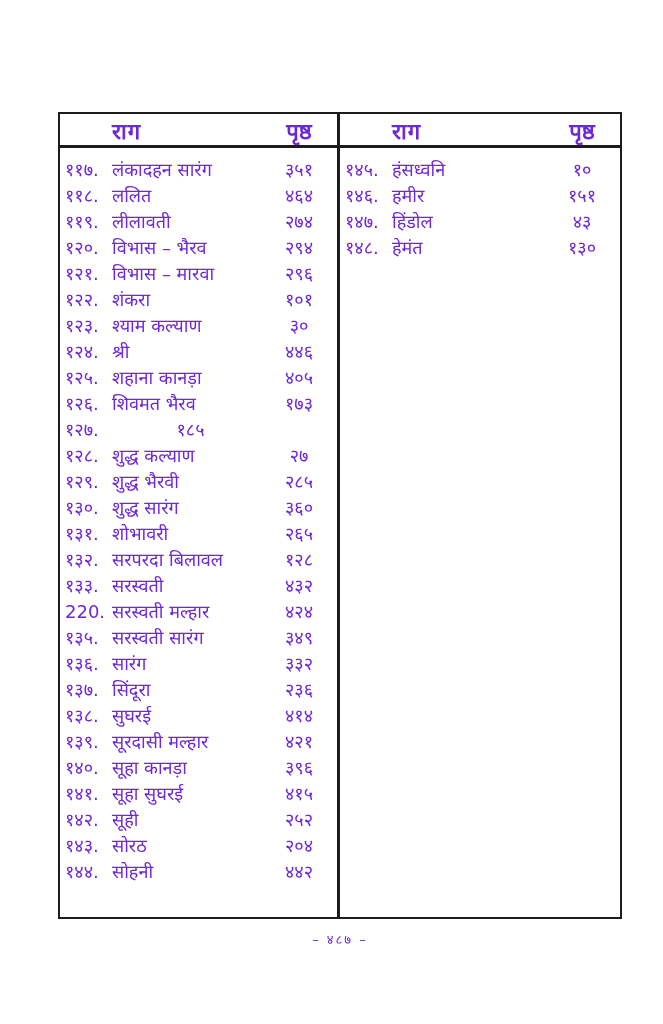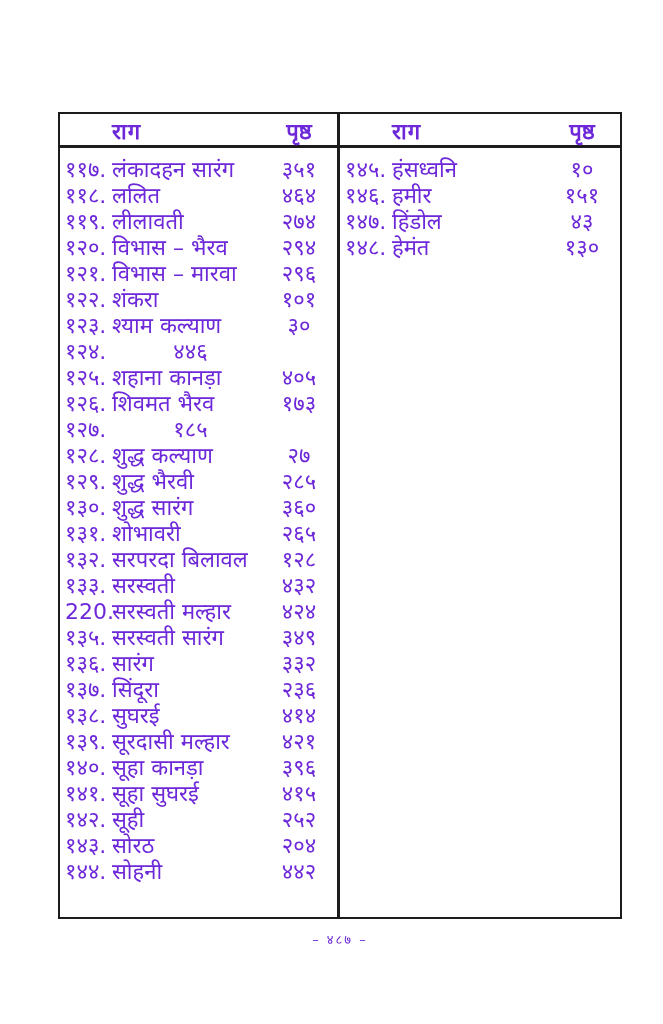--- a/index.html
+++ b/index.html
@@ -59,21 +59,21 @@
     padding-top: 9px;
     flex: 1 1 auto;
     overflow: hidden;
   }
   .row {
     display: grid;
     grid-template-columns: 47px 1fr 60px;
     padding: 0 8px 0 5px;
     height: 26px;
     align-items: center;
-    font-size: 22px;
+    font-size: 18px;
     line-height: 26px;
     white-space: nowrap;
   }
   .num {
     text-align: left;
   }
   .name {
     text-align: left;
     overflow: hidden;
   }
@@ -140,20 +140,21 @@
   </div>
 
   <div class="row">
     <span class="num">१२३.</span>
     <span class="name">श्याम कल्याण</span>
     <span class="pg">३०</span>
   </div>
 
   <div class="row">
     <span class="num">१२४.</span>
+    <span class="name">श्री</span>
     <span class="pg">४४६</span>
   </div>
 
   <div class="row">
     <span class="num">१२५.</span>
     <span class="name">शहाना कानड़ा</span>
     <span class="pg">४०५</span>
   </div>
 
   <div class="row">

